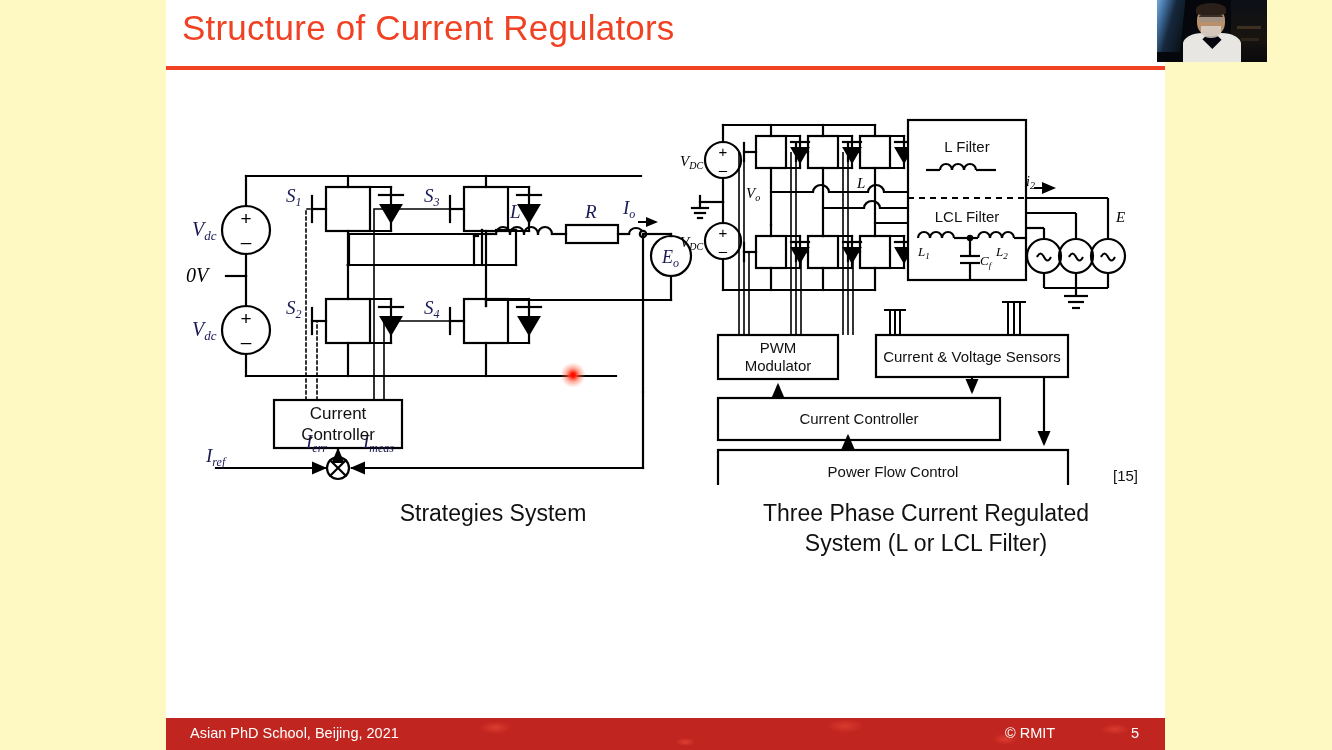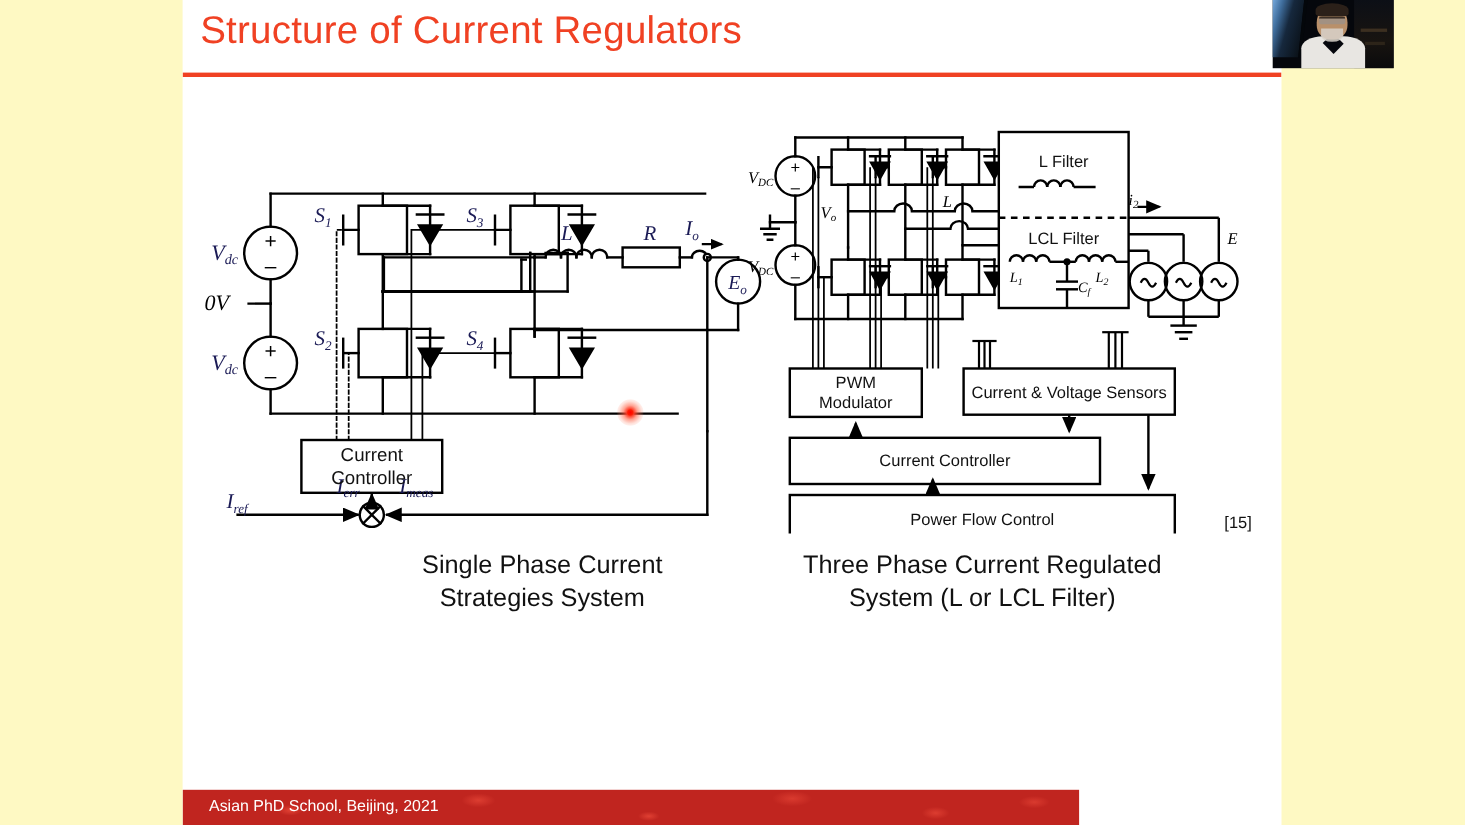--- a/index.html
+++ b/index.html
@@ -32,21 +32,21 @@
     position: absolute;
     left: 0px; top: 66px;
     width: 999px; height: 4px;
     background: #F04123;
   }
 
   
   .footer {
     position: absolute;
     left: 0px; top: 718px;
-    width: 815px; height: 32px;
+    width: 999px; height: 32px;
     background: #C0251F;
     background-image:
       radial-gradient(ellipse 16px 7px at 12% 58%, rgba(255,90,70,.55), rgba(255,90,70,0) 70%),
       radial-gradient(ellipse 22px 9px at 33% 30%, rgba(255,90,70,.45), rgba(255,90,70,0) 70%),
       radial-gradient(ellipse 14px 6px at 52% 75%, rgba(255,90,70,.5), rgba(255,90,70,0) 70%),
       radial-gradient(ellipse 26px 10px at 68% 25%, rgba(255,90,70,.4), rgba(255,90,70,0) 70%),
       radial-gradient(ellipse 18px 8px at 84% 66%, rgba(255,90,70,.45), rgba(255,90,70,0) 70%),
       radial-gradient(ellipse 20px 8px at 95% 35%, rgba(255,90,70,.4), rgba(255,90,70,0) 70%);
   }
   .footer span {
@@ -63,21 +63,21 @@
 
   
   .caption {
     position: absolute;
     text-align: center;
     font-size: 23px;
     color: #111;
     line-height: 30px;
   }
   .cap-left  { left: 137px; top: 498px; width: 380px; }
-  .cap-right { left: 527px; top: 498px; width: 400px; }
+  .cap-right { left: 560px; top: 498px; width: 400px; }
 
   .refmark {
     position: absolute;
     left: 947px; top: 467px;
     font-size: 15px; color: #111;
   }
 
   
   .diagram { position: absolute; }
   #diagram-single { left: 20px; top: 110px; width: 520px; height: 375px; }
@@ -564,21 +564,20 @@
           <text x="294" y="252" font-size="15">Current &amp; Voltage Sensors</text>
           <text x="181" y="314" font-size="15">Current Controller</text>
           <text x="215" y="367" font-size="15">Power Flow Control</text>
         </g>
       </svg>
     </div>
 
     <div class="refmark">[15]</div>
 
     <div class="caption cap-left">
-      <div>Single Phase Current</div>
       <div>Strategies System</div>
     </div>
     <div class="caption cap-right">
       <div>Three Phase Current Regulated</div>
       <div>System (L or LCL Filter)</div>
     </div>
 
     <div class="laser"></div>
 
     <div class="footer">

